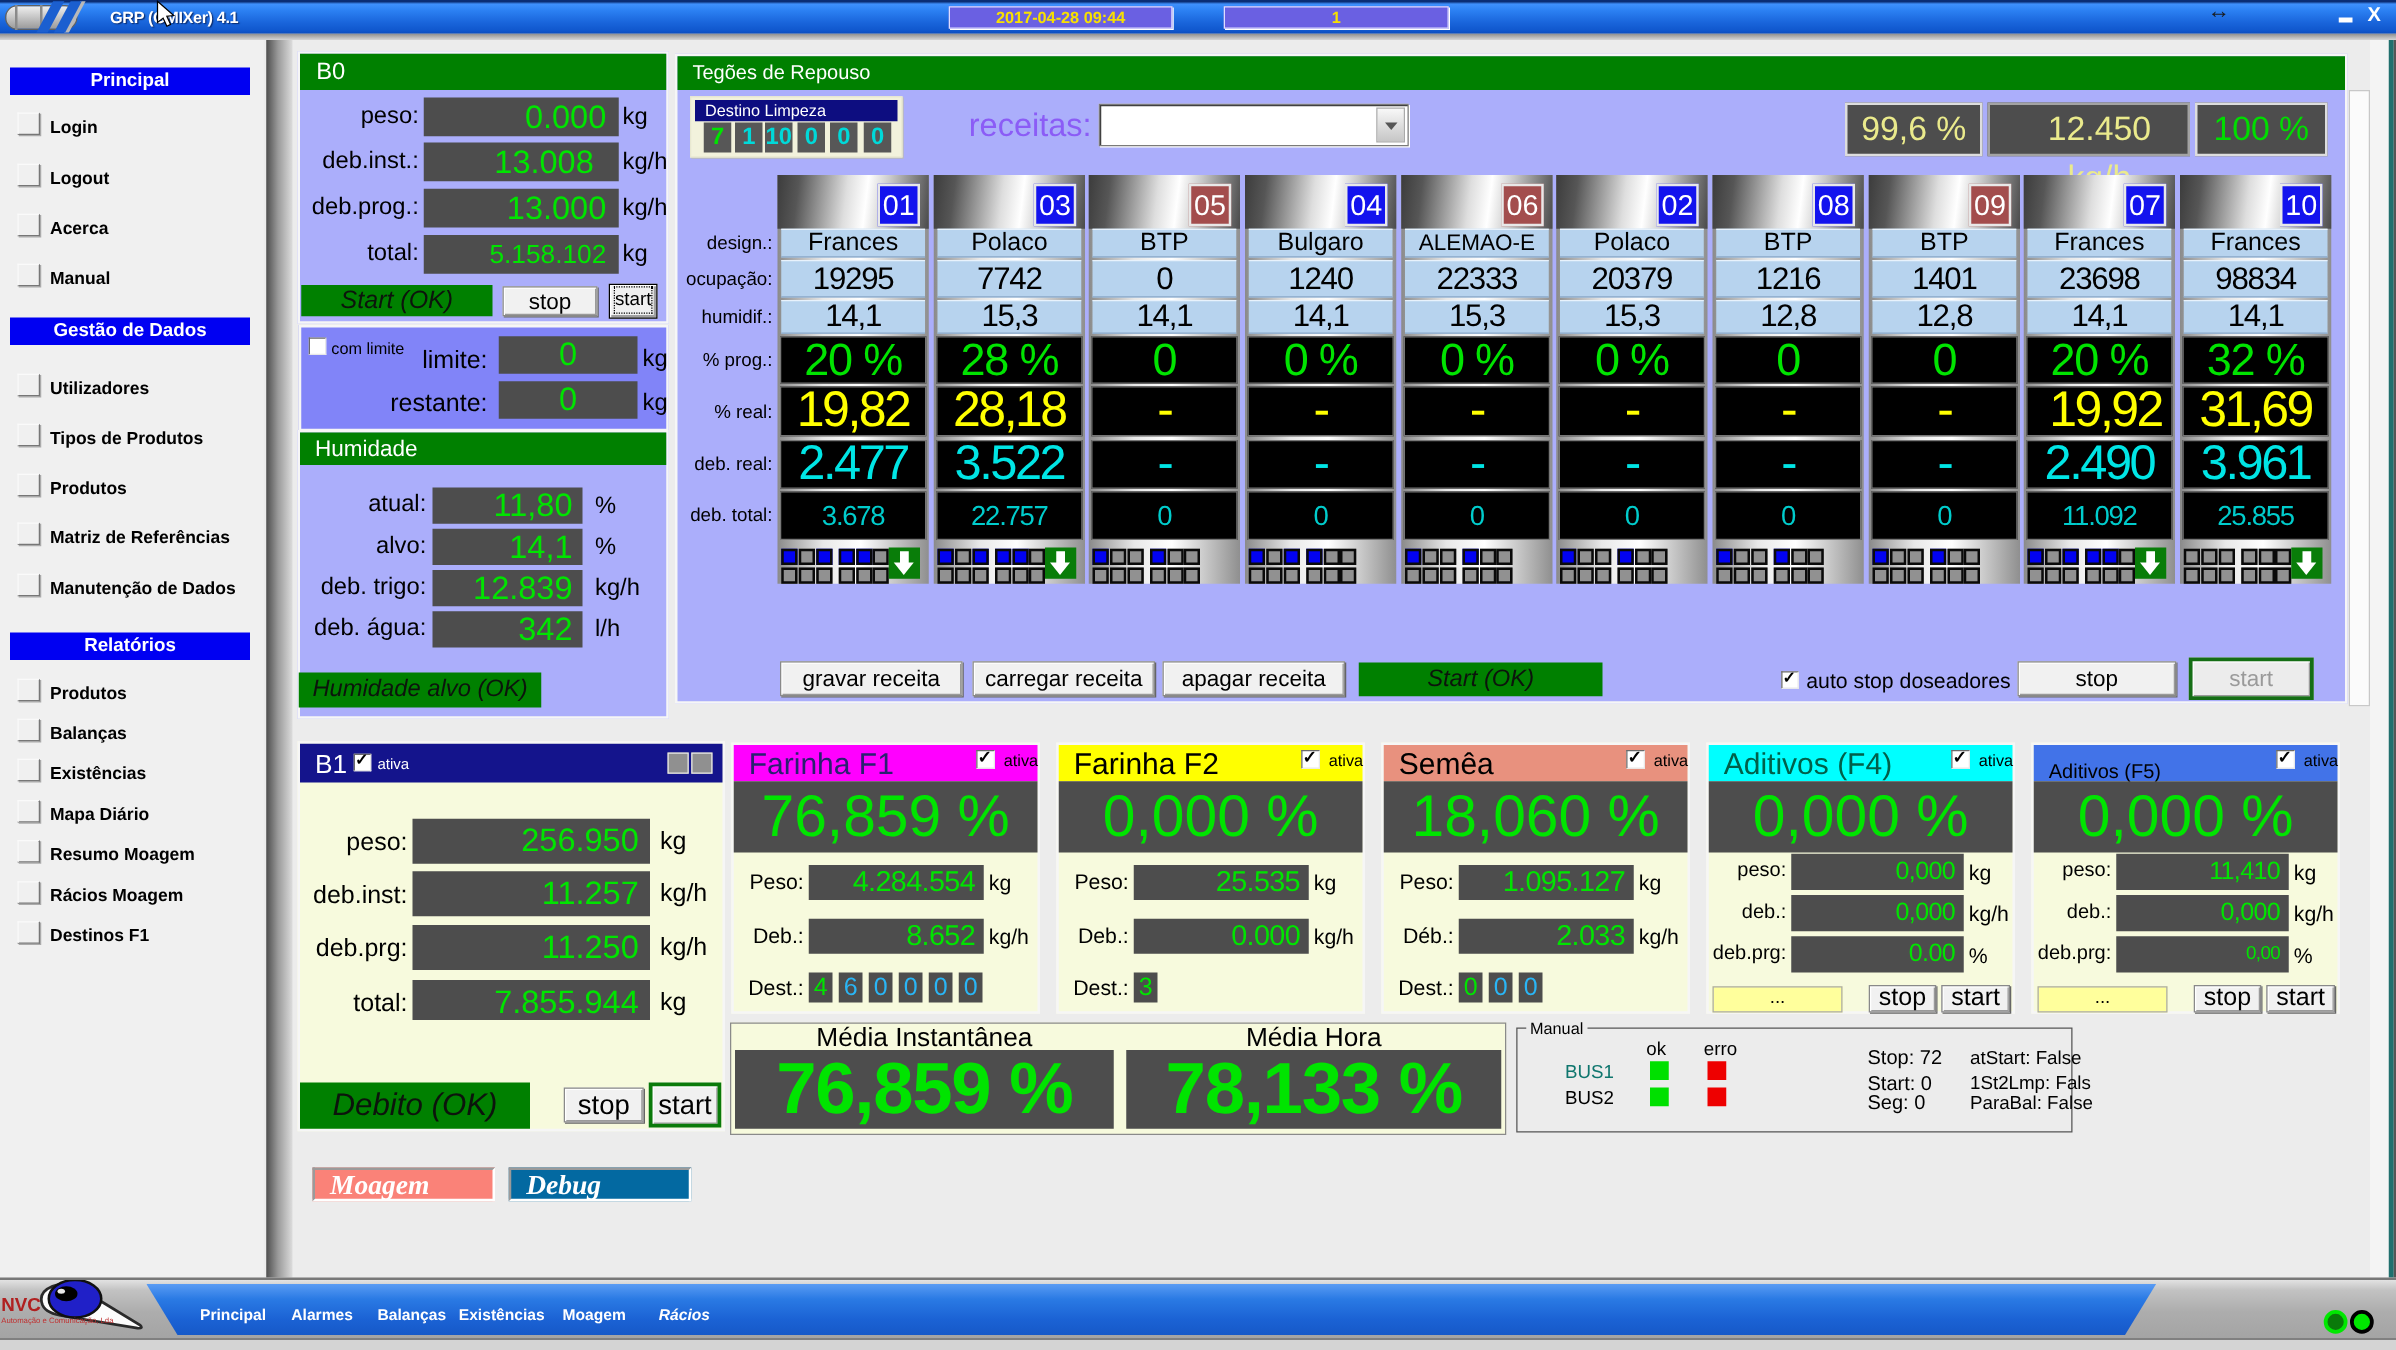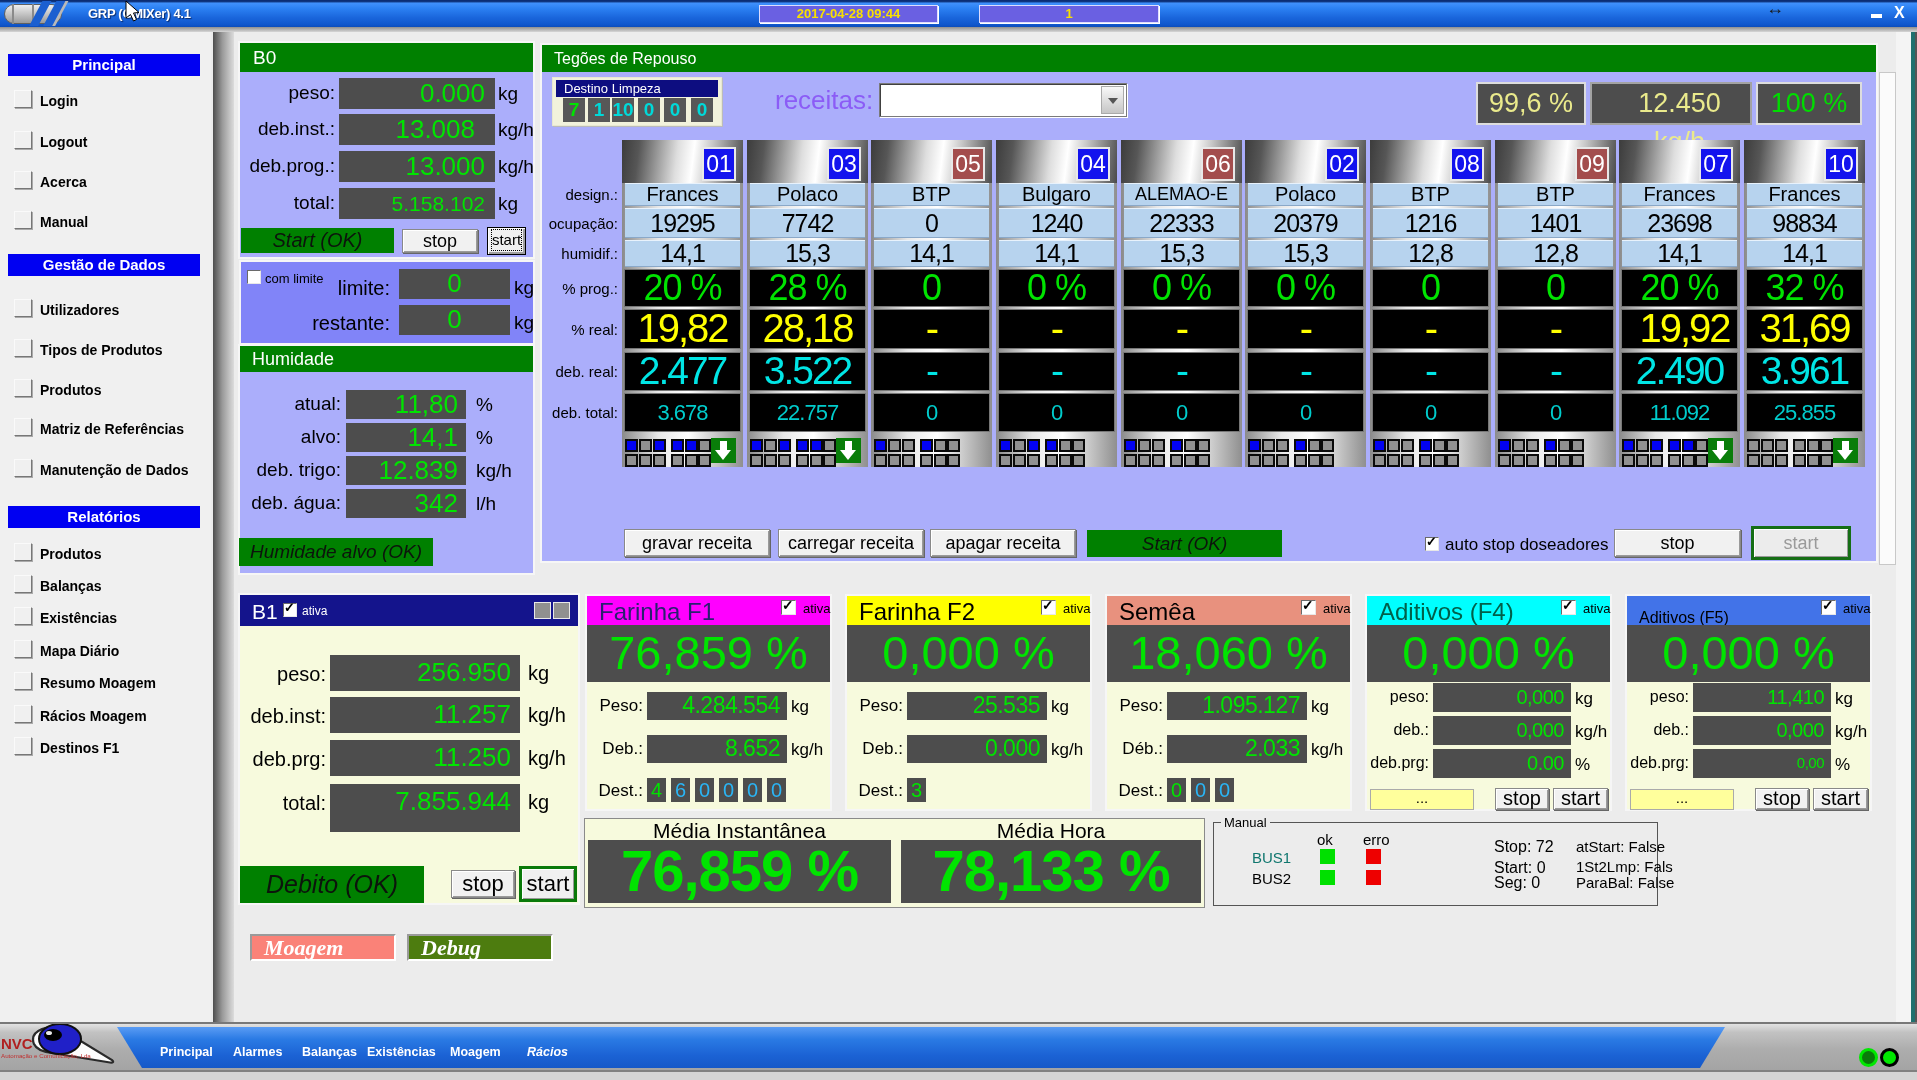--- a/index.html
+++ b/index.html
@@ -410,21 +410,21 @@
 <div class="lbl hd" style="left:240px;top:663px;width:86px;font-size:20px;">peso:</div>
 <div class="dbox" style="left:330px;top:655px;width:190px;height:36px;font-size:26px;line-height:35px;padding-right:9px;">256.950</div>
 <div class="unit" style="left:528px;top:662px;font-size:20px;">kg</div>
 <div class="lbl hd" style="left:240px;top:705px;width:86px;font-size:20px;">deb.inst:</div>
 <div class="dbox" style="left:330px;top:697px;width:190px;height:36px;font-size:26px;line-height:35px;padding-right:9px;">11.257</div>
 <div class="unit" style="left:528px;top:704px;font-size:20px;">kg/h</div>
 <div class="lbl hd" style="left:240px;top:748px;width:86px;font-size:20px;">deb.prg:</div>
 <div class="dbox" style="left:330px;top:740px;width:190px;height:36px;font-size:26px;line-height:35px;padding-right:9px;">11.250</div>
 <div class="unit" style="left:528px;top:747px;font-size:20px;">kg/h</div>
 <div class="lbl hd" style="left:240px;top:792px;width:86px;font-size:20px;">total:</div>
-<div class="dbox" style="left:330px;top:784px;width:190px;height:48px;font-size:26px;line-height:35px;padding-right:9px;">7.855.944</div>
+<div class="dbox" style="left:330px;top:784px;width:190px;height:32px;font-size:26px;line-height:35px;padding-right:9px;">7.855.944</div>
 <div class="unit" style="left:528px;top:791px;font-size:20px;">kg</div>
 <div class="a" style="left:240px;top:866px;width:184px;height:37px;background:#008000;color:#0c140c;font-style:italic;font-size:25px;text-align:center;line-height:37px;">Debito (OK)</div>
 <div class="btn" style="left:451px;top:870px;width:64px;height:28px;font-size:22px;line-height:25px;">stop</div>
 <div class="a" style="left:519px;top:866px;width:58px;height:36px;background:#f0f0f0;border:3px solid #0a7a0a;box-shadow:inset 1px 1px 0 #fff,inset -1px -1px 0 #999;color:#000;font-size:22px;text-align:center;line-height:29px;">start</div>
 <div class="a" style="left:585px;top:594px;width:247px;height:217px;background:#f7fadd;border:2px solid #f6f6f6;"></div>
 <div class="a" style="left:587px;top:596px;width:243px;height:29px;background:#ff00ff;"></div>
 <div class="a hd" style="left:599px;top:598px;font-size:24px;color:#2a2070;">Farinha F1</div>
 <div class="cb" style="left:781px;top:600px;width:15px;height:15px;"></div>
 <div class="ck" style="left:782px;top:597px;font-size:14px;">✓</div>
 <div class="a" style="left:803px;top:601px;font-size:13px;color:#000;">ativa</div>
@@ -527,21 +527,21 @@
 <div class="a" style="left:1320px;top:870px;width:15px;height:15px;background:#00e000;"></div>
 <div class="a" style="left:1366px;top:849px;width:15px;height:15px;background:#ee0000;"></div>
 <div class="a" style="left:1366px;top:870px;width:15px;height:15px;background:#ee0000;"></div>
 <div class="a hd" style="left:1494px;top:838px;font-size:16px;color:#000;">Stop: 72</div>
 <div class="a hd" style="left:1494px;top:859px;font-size:16px;color:#000;">Start: 0</div>
 <div class="a hd" style="left:1494px;top:874px;font-size:16px;color:#000;">Seg: 0</div>
 <div class="a hd" style="left:1576px;top:838px;font-size:15px;color:#000;">atStart: False</div>
 <div class="a hd" style="left:1576px;top:858px;font-size:15px;color:#000;">1St2Lmp: Fals</div>
 <div class="a hd" style="left:1576px;top:874px;font-size:15px;color:#000;">ParaBal: False</div>
 <div class="a" style="left:250px;top:934px;width:146px;height:27px;background:#fa8278;border:2px solid;border-color:#9a9a9a #fff #fff #9a9a9a;color:#fff;font-family:'Liberation Serif',serif;font-weight:bold;font-style:italic;font-size:22px;line-height:23px;padding-left:12px;">Moagem</div>
-<div class="a" style="left:407px;top:934px;width:146px;height:27px;background:#4d7c0f;border:2px solid;border-color:#9a9a9a #fff #fff #9a9a9a;color:#fff;font-family:'Liberation Serif',serif;font-weight:bold;font-style:italic;font-size:22px;line-height:23px;padding-left:12px;">Debug</div>
+<div class="a" style="left:407px;top:934px;width:146px;height:27px;background:#0369a1;border:2px solid;border-color:#9a9a9a #fff #fff #9a9a9a;color:#fff;font-family:'Liberation Serif',serif;font-weight:bold;font-style:italic;font-size:22px;line-height:23px;padding-left:12px;">Debug</div>
 <div class="a" style="left:1879px;top:72px;width:17px;height:493px;background:#fbfbfb;border:1px solid #c8c8c8;"></div>
 <div class="a" style="left:1896px;top:32px;width:21px;height:990px;background:#f4f4f4;"></div>
 <div class="a" style="left:1911px;top:32px;width:4px;height:990px;background:#20706e;"></div>
 <div class="a" style="left:1915px;top:32px;width:2px;height:990px;background:#555;"></div>
 <div class="a" style="left:0;top:1022px;width:1917px;height:2px;background:#787878;"></div>
 <div class="a" style="left:0;top:1024px;width:1917px;height:46px;background:linear-gradient(180deg,#e2e2e2 0%,#c2c2c2 18%,#adadad 55%,#a4a4a4 100%);"></div>
 <div class="a" style="left:0;top:1070px;width:1917px;height:2px;background:#808080;"></div>
 <div class="a" style="left:0;top:1072px;width:1917px;height:8px;background:#d4d4d4;"></div>
 <div class="a" style="left:117px;top:1027px;width:1608px;height:41px;background:linear-gradient(180deg,#5a9cf4 0%,#2a7ae4 30%,#1b62d4 70%,#1659c8 100%);clip-path:polygon(0 0,1608px 0,1583px 41px,25px 41px);"></div>
 <div class="a hd" style="left:160px;top:1045px;font-size:12.5px;font-weight:bold;color:#fff;">Principal</div>

